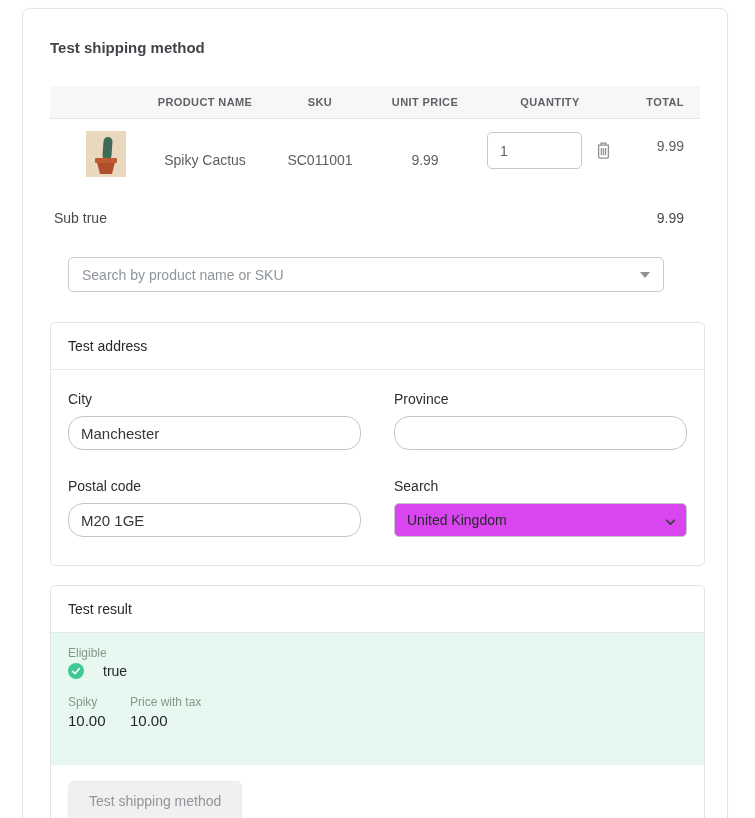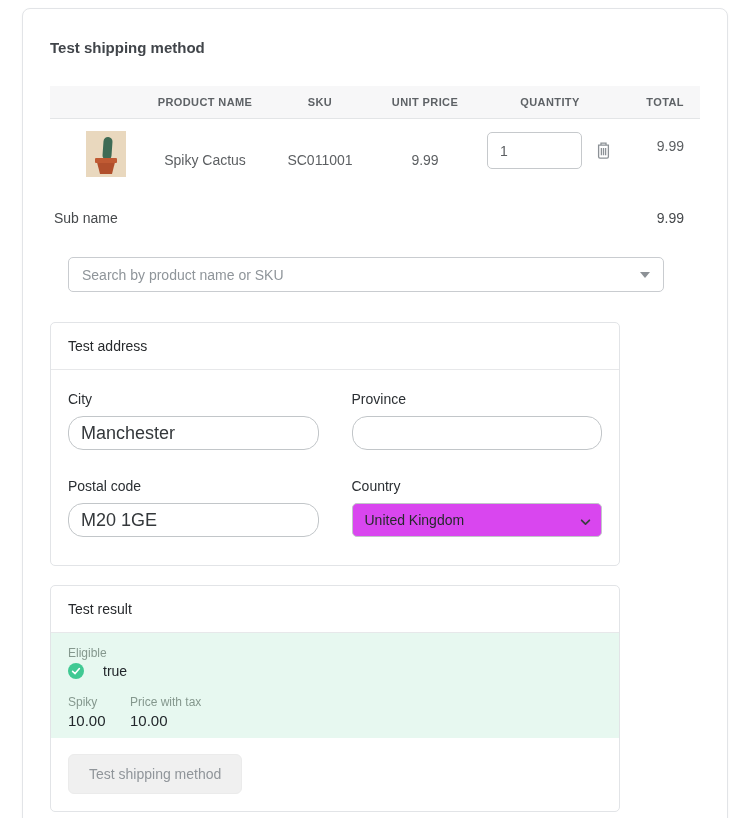--- a/index.html
+++ b/index.html
@@ -57,36 +57,36 @@
   
   .search-row { margin: 13px 36px 0 18px; position: relative; }
   .search-input { width: 100%; height: 35px; border: 1px solid #c9ccd0; border-radius: 5px;
     padding: 0 30px 0 13px; font-size: 14px; color: #202223; font-family: inherit; outline: none; }
   .search-input::placeholder { color: #8f959a; opacity: 1; }
   .caret-down { position: absolute; right: 14px; top: 15px; width: 0; height: 0;
     border-left: 5px solid transparent; border-right: 5px solid transparent;
     border-top: 6px solid #8c9196; }
 
   
-  .section-card { margin-top: 30px; width: 570px; border: 1px solid #e2e4e7; border-radius: 5px; background: #fff; }
+  .section-card { margin-top: 30px; width: 655px; border: 1px solid #e2e4e7; border-radius: 5px; background: #fff; }
   .section-header { padding: 15px 17px; font-size: 14px; color: #26292c; border-bottom: 1px solid #e7e8ea; }
   .address-body { padding: 21px 17px 28px 17px; display: grid;
     grid-template-columns: 1fr 1fr; column-gap: 33px; row-gap: 28px; }
   .field-label { font-size: 14px; color: #2b2f33; margin-bottom: 9px; }
   .text-input { width: 100%; height: 34px; border: 1px solid #c2c6c9; border-radius: 15px;
-    padding: 0 12px; font-size: 18px; color: #34383b; font-family: inherit; outline: none; }
+    padding: 0 12px; font-size: 15px; color: #34383b; font-family: inherit; outline: none; }
   .select-wrap { position: relative; }
   .country-select { appearance: none; -webkit-appearance: none; width: 100%; height: 34px;
     border: 1px solid #c2c6c9; border-radius: 5px; padding: 0 30px 0 12px; font-size: 14px;
     color: #26292c; background: #d946ef; font-family: inherit; outline: none; }
   .select-chevron { position: absolute; right: 11px; top: 11px; pointer-events: none; }
 
   
   .result-card { margin-top: 19px; }
-  .result-green { background: #e7f8f0; padding: 13px 17px 9px 17px; }
+  .result-green { background: #e7f8f0; padding: 13px 17px 36px 17px; }
   .mini-label { font-size: 12px; color: #85988e; }
   .eligible-value-row { display: flex; align-items: flex-start; gap: 19px; margin-top: 3px;
     font-size: 14px; color: #22272b; }
   .price-row { display: flex; margin-top: 13px; }
   .price-col { min-width: 62px; margin-right: 0; }
   .price-col + .price-col { margin-left: 0; }
   .price-value { font-size: 15px; color: #22272b; margin-top: 3px; }
   .result-footer { padding: 16px 17px 17px 17px; }
   .test-btn { background: #f0f0f0; border: 1px solid #ebebeb; border-radius: 6px;
     padding: 11px 20px; font-size: 14px; color: #90959a; font-family: inherit; cursor: pointer; }
@@ -134,21 +134,21 @@
               </span>
             </button>
           </div>
         </td>
         <td class="cell-total">9.99</td>
       </tr>
     </tbody>
   </table>
 
   <div class="subtotal-row">
-    <span>Sub name</span>
+    <span>Sub true</span>
     <span>9.99</span>
   </div>
 
   <div class="search-row">
     <input class="search-input" type="text" placeholder="Search by product name or SKU" style="">
     <span class="caret-down"></span>
   </div>
 
   <div class="section-card">
     <div class="section-header">Test address</div>
@@ -159,21 +159,21 @@
       </div>
       <div>
         <div class="field-label">Province</div>
         <input class="text-input" type="text" style="">
       </div>
       <div>
         <div class="field-label">Postal code</div>
         <input class="text-input" type="text" value="M20 1GE" style="">
       </div>
       <div>
-        <div class="field-label">Country</div>
+        <div class="field-label">Search</div>
         <div class="select-wrap">
           <select class="country-select">
             <option>United Kingdom</option>
           </select>
           <span class="select-chevron">
             <svg width="11" height="11" viewBox="0 0 10 10" fill="none" stroke="#3a3e42" stroke-width="1.6" stroke-linecap="round" stroke-linejoin="round">
               <path d="M1.5 3 L5 6.5 L8.5 3"></path>
             </svg>
           </span>
         </div>

